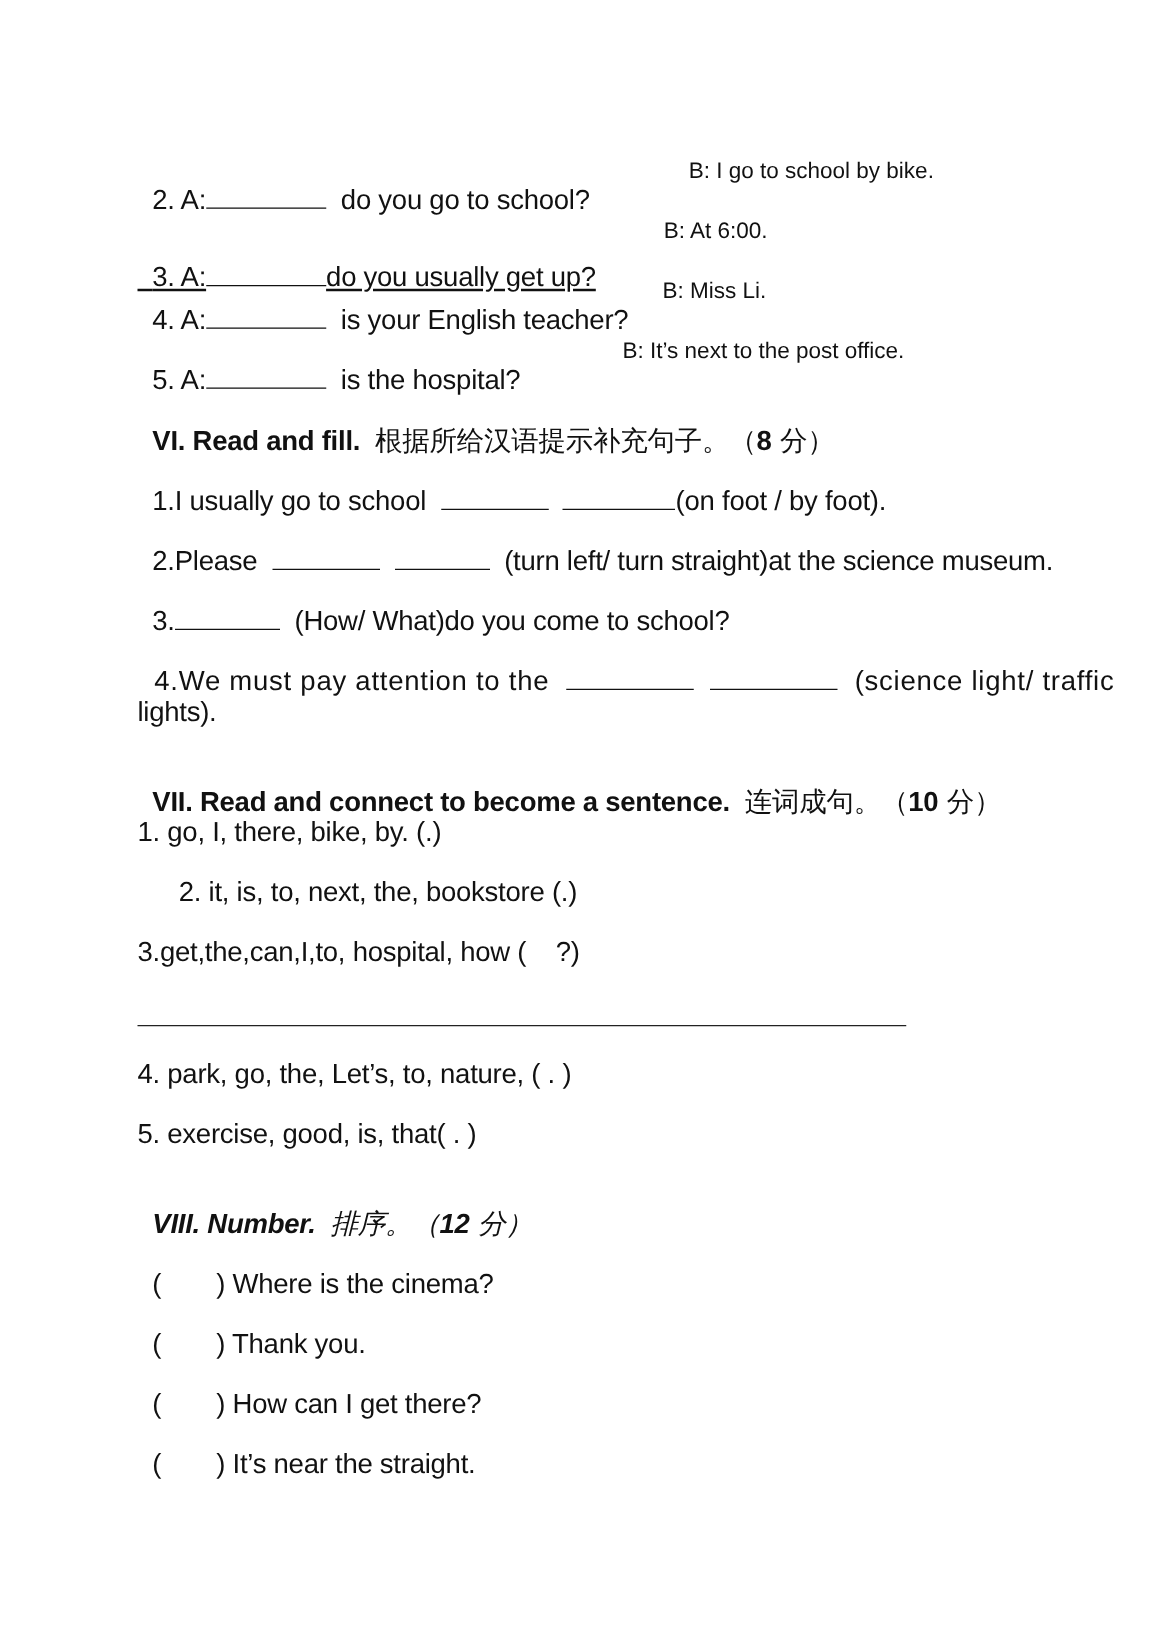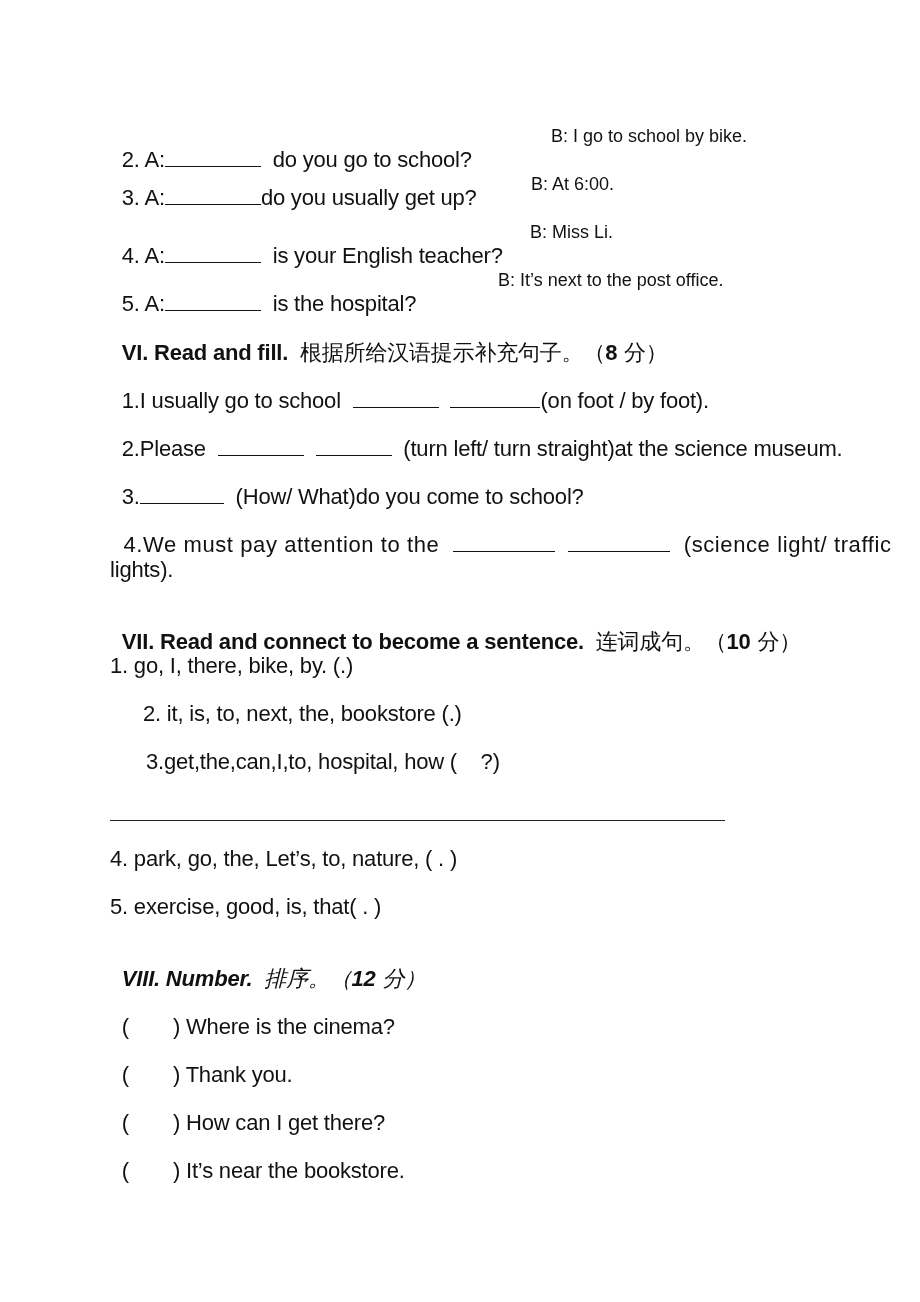--- a/index.html
+++ b/index.html
@@ -50,21 +50,21 @@
     }
   </style>
 </head>
 <body>
 
 <div class="line" style="top:124px;">
   <span>2. A:</span><span class="blank" style="width:96px"></span><span>  do you go to school?</span>
 </div>
 <div class="b-col" style="left:527px; top:124px;margin-left:24px;">B: I go to school by bike.</div>
 
-<div class="line" style="top:162px;">
+<div class="line" style="top:186px;text-decoration:underline;">
   <span>3. A:</span><span class="blank" style="width:96px"></span><span>do you usually get up?</span>
 </div>
 <div class="b-col" style="left:531px; top:172px;">B: At 6:00.</div>
 
 <div class="line" style="top:220px;">
   <span>4. A:</span><span class="blank" style="width:96px"></span><span>  is your English teacher?</span>
 </div>
 <div class="b-col" style="left:530px; top:220px;">B: Miss Li.</div>
 
 <div class="line" style="top:268px;">
@@ -92,33 +92,33 @@
   <span>4.We must pay attention to the  </span><span class="blank" style="width:102px"></span>  <span class="blank" style="width:102px"></span><span>  (science light/ traffic</span>
 </div>
 <div class="line" style="top:558px;">lights).</div>
 
 <div class="line bold" style="top:606px;">
   <span>VII. Read and connect to become a sentence.</span>  <span class="cjk">连词成句。（</span><span>10</span><span class="cjk"> 分）</span>
 </div>
 
 <div class="line" style="top:654px;">1. go, I, there, bike, by. (.)</div>
 <div class="line" style="top:702px;margin-left:33px;">2. it, is, to, next, the, bookstore (.)</div>
-<div class="line" style="top:750px;margin-left:36px;">3.get,the,can,I,to, hospital, how (    ?)</div>
+<div class="line" style="top:750px;">3.get,the,can,I,to, hospital, how (    ?)</div>
 <div class="answer-rule"></div>
 <div class="line" style="top:847px;">4. park, go, the, Let’s, to, nature, ( . )</div>
 <div class="line" style="top:895px;">5. exercise, good, is, that( . )</div>
 
 <div class="line bold" style="top:943px;font-style:italic;">
   <span>VIII. Number.</span>  <span class="cjk">排序。（</span><span>12</span><span class="cjk"> 分）</span>
 </div>
 
 <div class="line" style="top:991px;">
   <span>(</span><span class="paren-gap"></span><span>)</span> <span>Where is the cinema?</span>
 </div>
 <div class="line" style="top:1039px;">
   <span>(</span><span class="paren-gap"></span><span>)</span> <span>Thank you.</span>
 </div>
 <div class="line" style="top:1087px;">
   <span>(</span><span class="paren-gap"></span><span>)</span> <span>How can I get there?</span>
 </div>
 <div class="line" style="top:1135px;">
-  <span>(</span><span class="paren-gap"></span><span>)</span> <span>It’s near the bookstore.</span>
+  <span>(</span><span class="paren-gap"></span><span>)</span> <span>It’s near the straight.</span>
 </div>
 
 </body></html>

